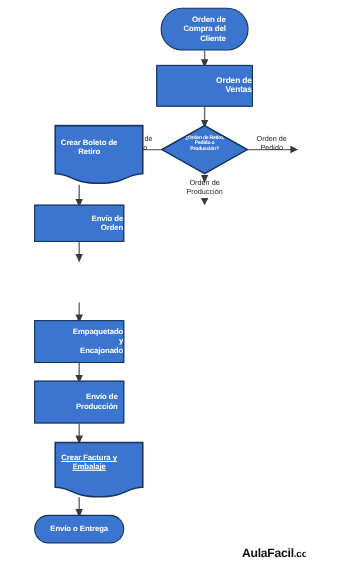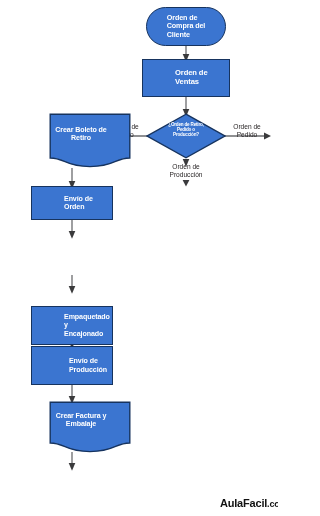--- a/index.html
+++ b/index.html
@@ -23,21 +23,21 @@
   .node {
     position: absolute;
     box-sizing: border-box;
     background: #3b75d0;
     border: 1.5px solid #16335e;
     color: #ffffff;
     font-weight: bold;
     display: flex;
     align-items: center;
     justify-content: center;
-    text-align: left;
+    text-align: right;
     line-height: 1.15;
     white-space: pre-line;
     letter-spacing: -0.1px;
   }
   .node.rect {
     border-radius: 0;
     padding-left: 32px;
   }
   .node.stadium {
     border-radius: 999px;
@@ -158,32 +158,33 @@
     <svg width="82" height="55">
       <path d="M1.2,1.2 L80.8,1.2 L80.8,45 C66,45 66,53.6 41,53.6 C16,53.6 16,45 1.2,45 Z" fill="#3b75d0" stroke="#16335e" stroke-width="1.4"></path>
     </svg>
     <div class="doc-label" style="top:13px; font-size:7.1px;">Crear Boleto de
 Retiro</div>
   </div>
 
   <div class="node rect" style="left:31px; top:186px; width:82px; height:34px; font-size:7.1px;">Envío de Orden</div>
 
 
-  <div class="node rect" style="left:31px; top:291px; width:82px; height:39px; font-size:7.1px;margin-top:15px;">Empaquetado y
+  <div class="node rect" style="left:31px; top:291px; width:82px; height:39px; font-size:7.1px;">Empaquetado y
 Encajonado</div>
 
   <div class="node rect" style="left:31px; top:346px; width:82px; height:39px; font-size:7.1px;">Envío de
 Producción</div>
 
   <div class="doc-wrap" style="left:31px; top:401px; width:82px; height:52px;">
     <svg width="82" height="52">
       <path d="M1.2,1.2 L80.8,1.2 L80.8,42 C66,42 66,50.6 41,50.6 C16,50.6 16,42 1.2,42 Z" fill="#3b75d0" stroke="#16335e" stroke-width="1.4"></path>
     </svg>
-    <div class="doc-label" style="top:11px; font-size:7.1px;">Crear Factura y
+    <div class="doc-label" style="top:11px; font-size:7.1px;text-decoration:underline;">Crear Factura y
 Embalaje</div>
   </div>
 
+  <div class="node stadium" style="left:31px; top:468px; width:82px; height:26px; font-size:7.1px;">Envío o Entrega</div>
 
   <div class="watermark" style="left:192px; top:497px; font-size:11px;margin-left:28px;">
     <span>AulaFacil</span><span class="dot">.com</span>
   </div>
 
 </div>
 
 </body></html>

